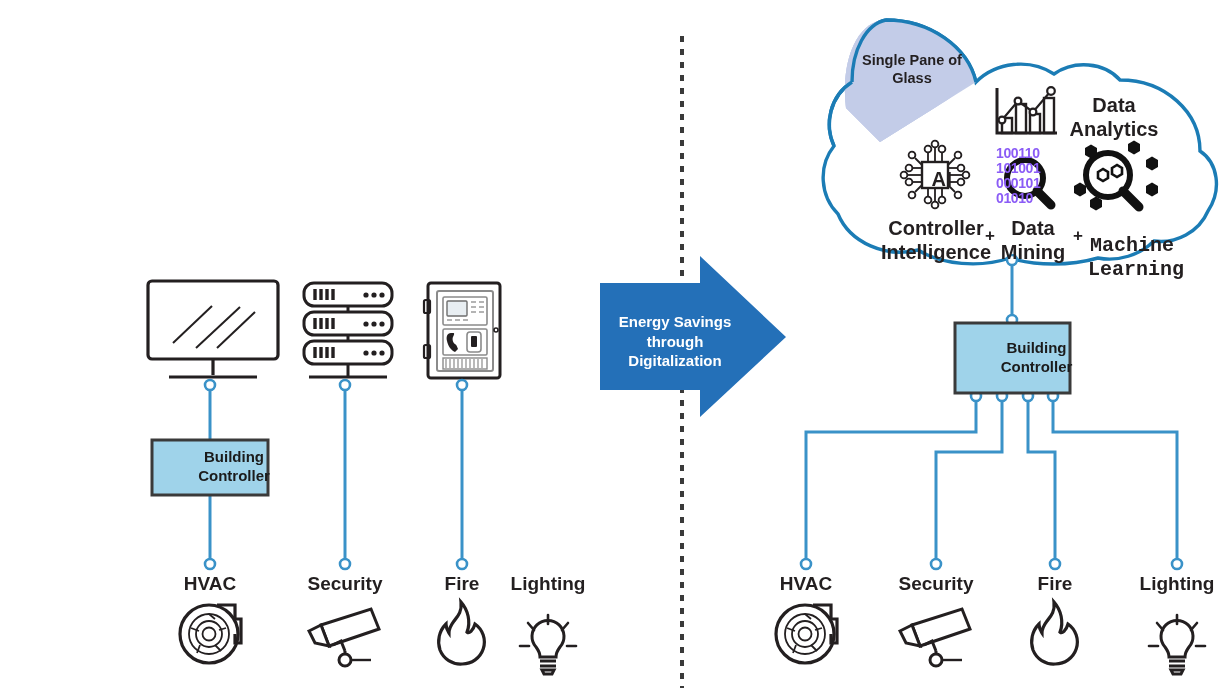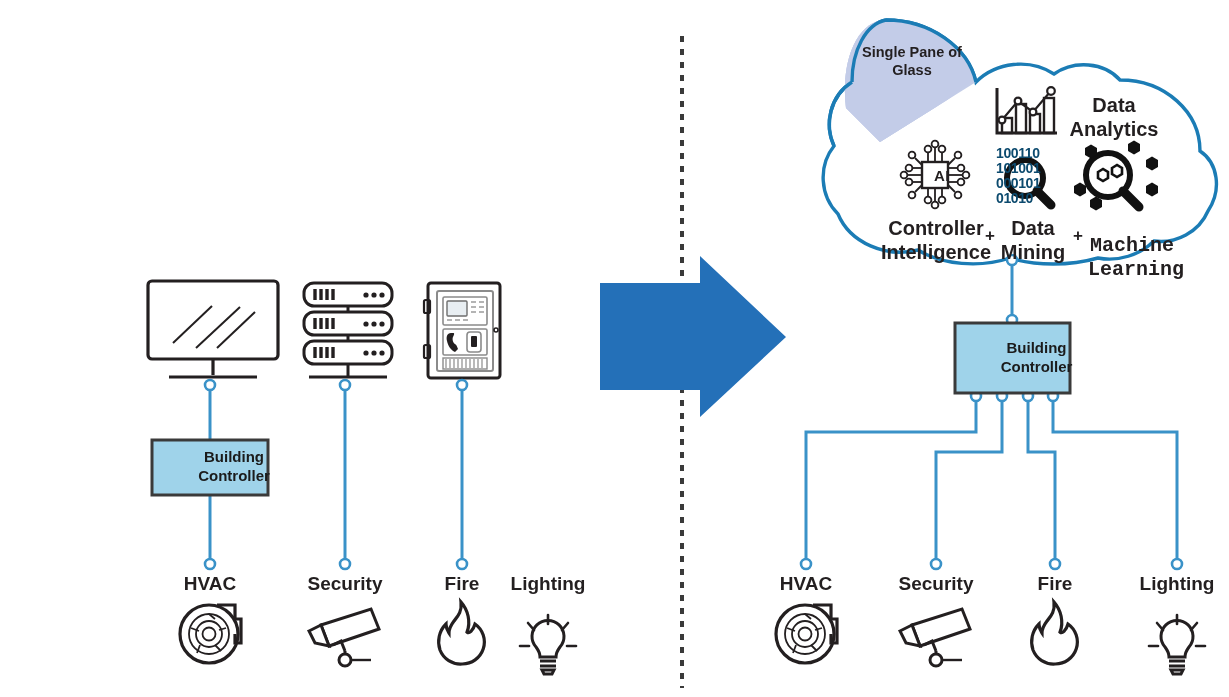--- a/index.html
+++ b/index.html
@@ -341,36 +341,41 @@
   <div class="lbl ctrl" style="left:152px;top:448px;width:116px;">
     <div>Building</div>
     <div>Controller</div>
   </div>
 
   <div class="lbl node" style="left:160px;top:572px;width:100px;">HVAC</div>
   <div class="lbl node" style="left:295px;top:572px;width:100px;">Security</div>
   <div class="lbl node" style="left:412px;top:572px;width:100px;">Fire</div>
   <div class="lbl node" style="left:498px;top:572px;width:100px;">Lighting</div>
 
-
-
-  <div class="lbl spg" style="left:846px;top:44px;width:132px;">
+  <div class="lbl arrow" style="left:605px;top:312px;width:140px;">
+    <div>Energy Savings</div>
+    <div>through</div>
+    <div>Digitalization</div>
+  </div>
+
+
+  <div class="lbl spg" style="left:846px;top:52px;width:132px;">
     <div>Single Pane of</div>
     <div>Glass</div>
   </div>
 
   <div class="lbl cloudtxt" style="left:1066px;top:93px;width:96px;">
     <div>Data</div>
     <div>Analytics</div>
   </div>
 
-  <div class="lbl" style="left:922px;top:167px;width:40px;font-size:15px;letter-spacing:0.5px;">AI</div>
+  <div class="lbl" style="left:922px;top:167px;width:40px;font-size:20px;letter-spacing:0.5px;">AI</div>
 
   <div style="position:absolute;left:996px;top:146px;width:74px;font-size:14px;font-weight:bold;
-              color:#0c4a6e;line-height:1.08;letter-spacing:-0.4px;">
+              color:#8b5cf6;line-height:1.08;letter-spacing:-0.4px;">
     <div>100110</div>
     <div>101001</div>
     <div>000101</div>
     <div>01010</div>
   </div>
 
   <div class="lbl cloudtxt" style="left:881px;top:216px;width:110px;">
     <div>Controller</div>
     <div>Intelligence</div>
   </div>

